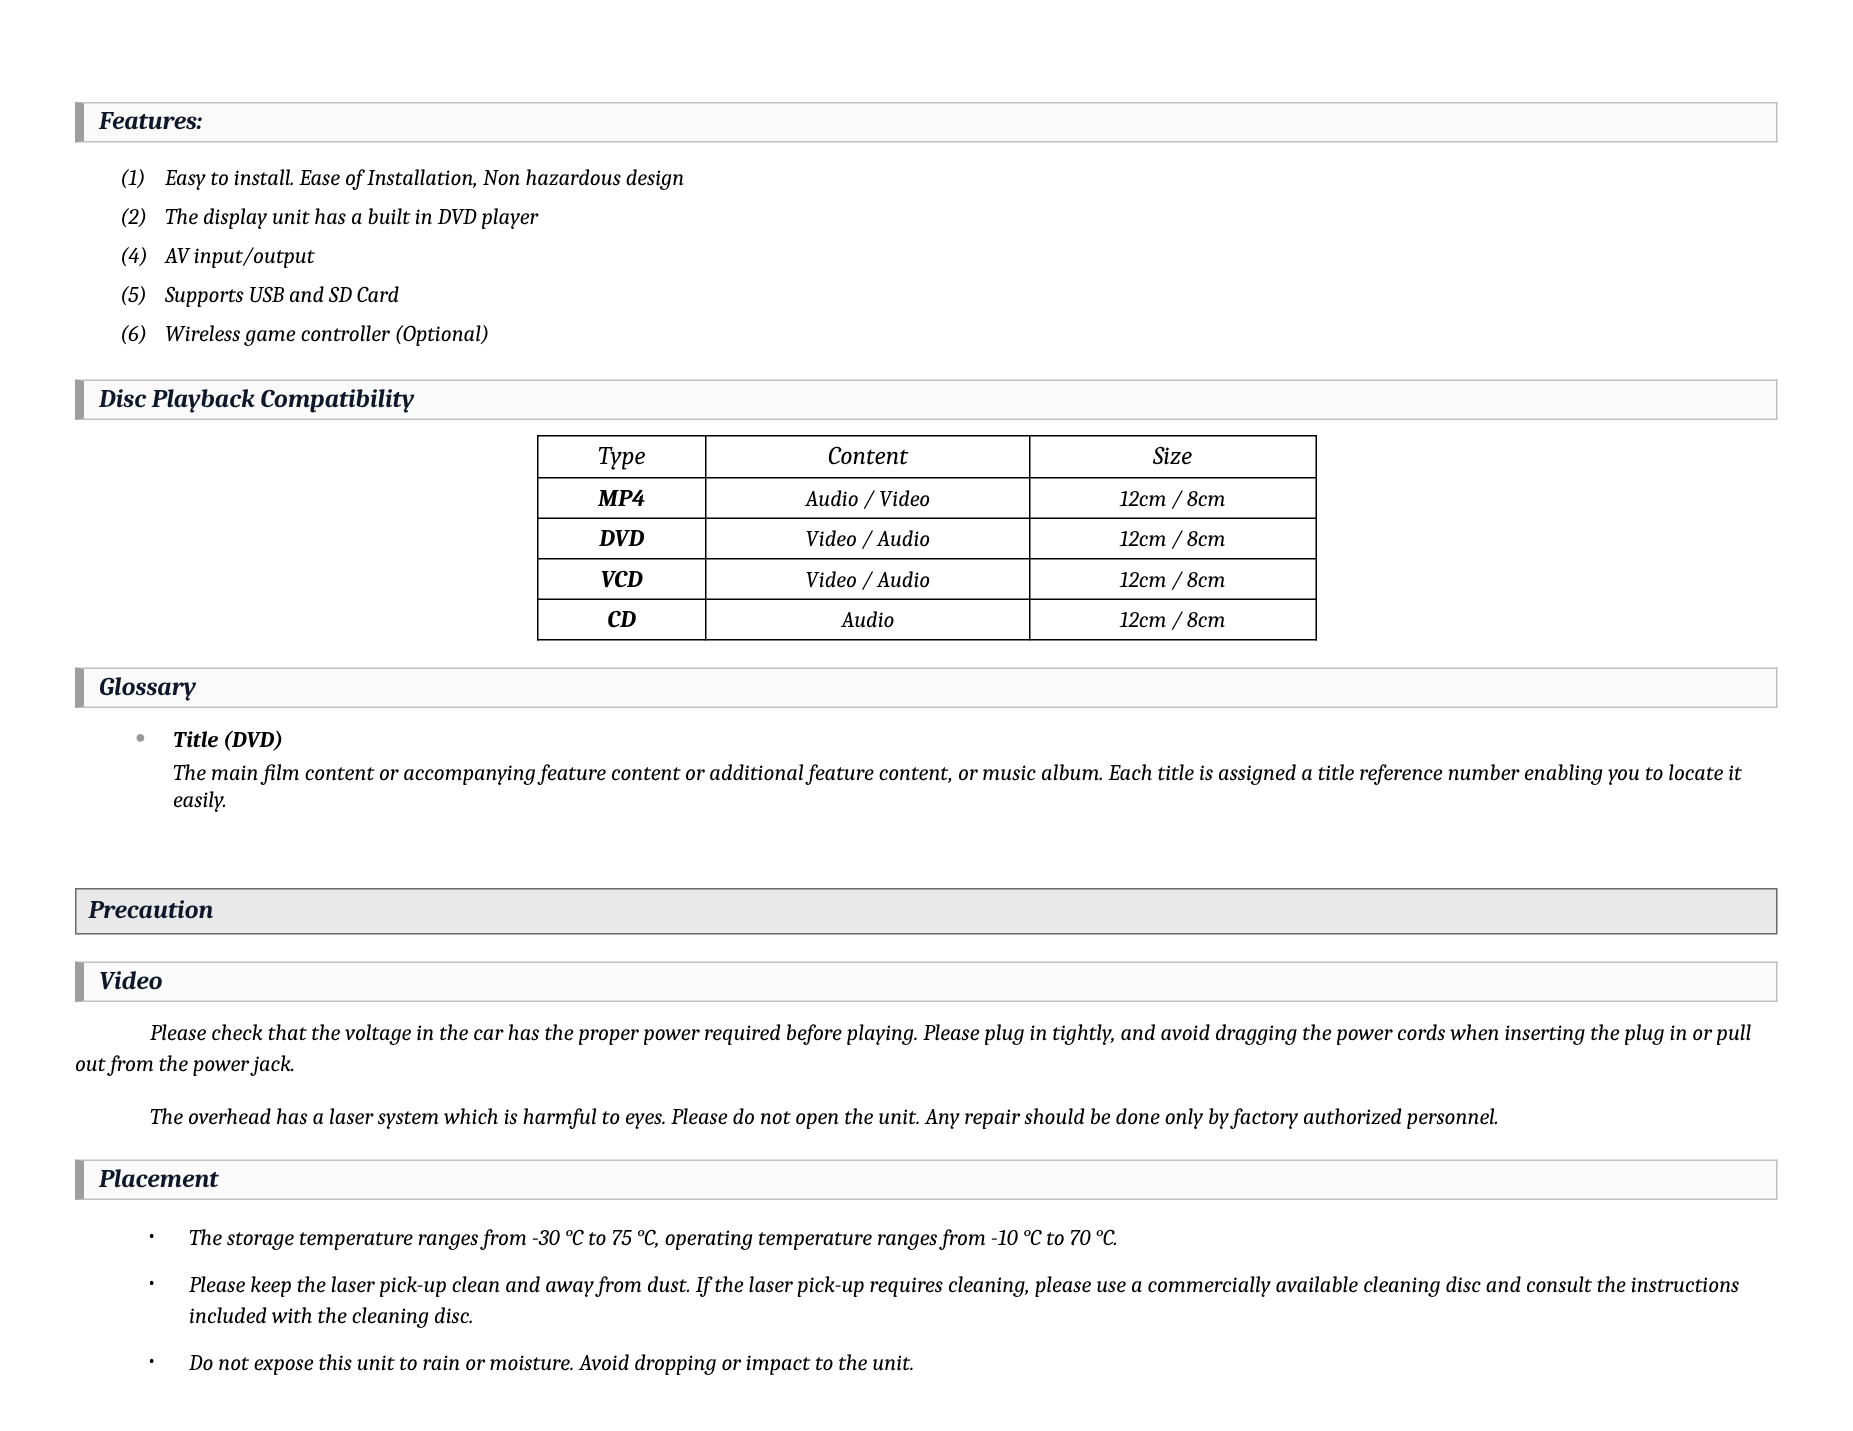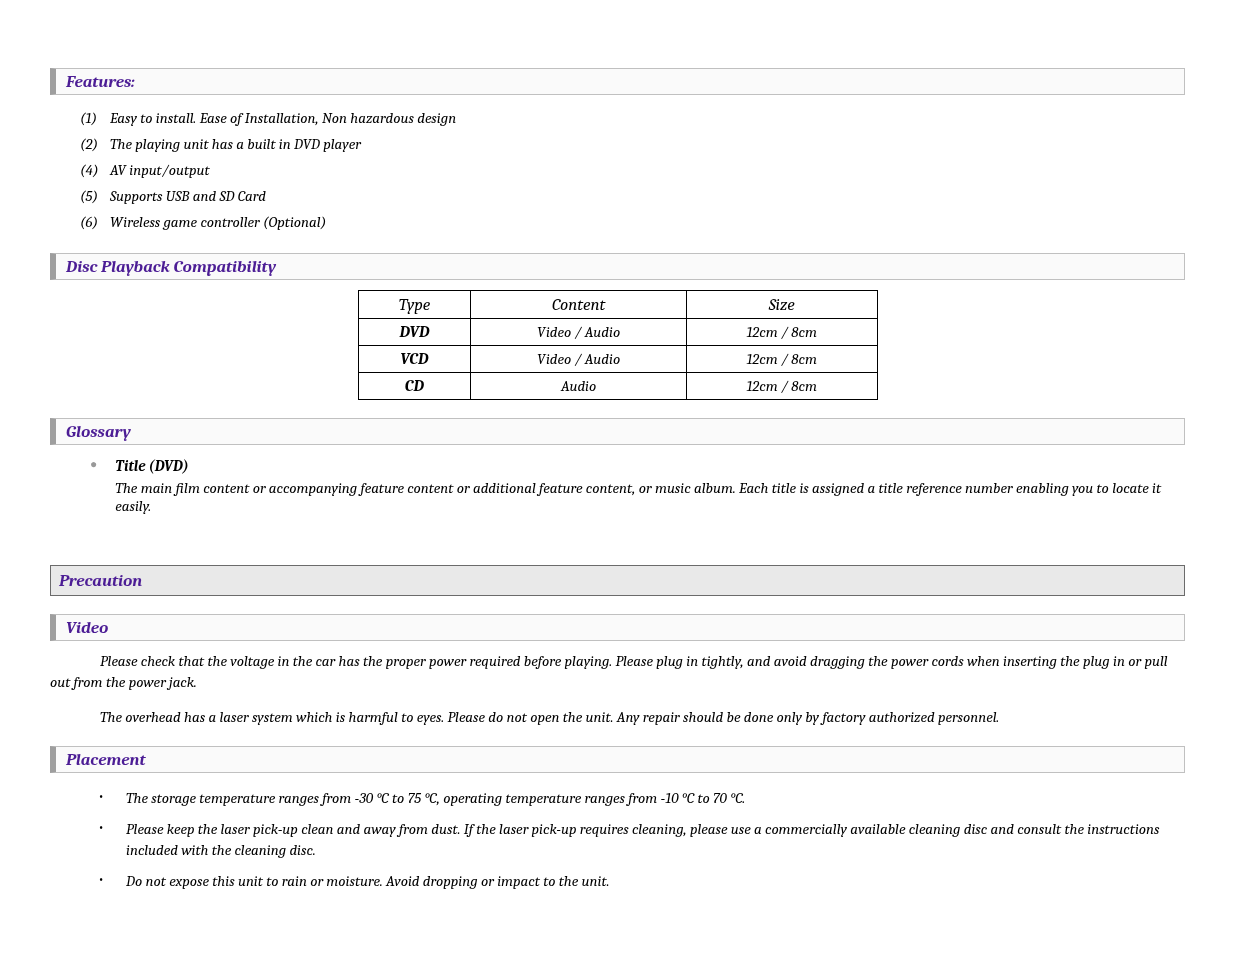--- a/index.html
+++ b/index.html
@@ -23,21 +23,21 @@
     margin: 18px 0 10px 0;
   }
   .section-header.box {
     border: 1.5px solid #6b6b6b;
     border-left: 1.5px solid #6b6b6b;
     background: #e9e9e9;
     padding: 5px 8px;
     margin-top: 50px;
   }
   .section-header .title {
-    color: #4c1d95;
+    color: #0f172a;
     font-weight: bold;
     font-size: 17px;
   }
   .numbered-list {
     list-style: none;
     padding-left: 30px;
     margin: 6px 0 18px 0;
   }
   .numbered-list li {
     padding: 4px 0;
@@ -111,38 +111,43 @@
   }
 </style>
 </head>
 <body>
 
 <div class="section-header">
   <span class="title">Features:</span>
 </div>
 <ol class="numbered-list">
   <li><span class="num">(1)</span><span>Easy to install. Ease of Installation, Non hazardous design</span></li>
-  <li><span class="num">(2)</span><span>The playing unit has a built in DVD player</span></li>
+  <li><span class="num">(2)</span><span>The display unit has a built in DVD player</span></li>
   <li><span class="num">(4)</span><span>AV input/output</span></li>
   <li><span class="num">(5)</span><span>Supports USB and SD Card</span></li>
   <li><span class="num">(6)</span><span>Wireless game controller (Optional)</span></li>
 </ol>
 
 <div class="section-header">
   <span class="title">Disc Playback Compatibility</span>
 </div>
 <table class="compat">
   <thead>
     <tr>
       <th>Type</th>
       <th>Content</th>
       <th>Size</th>
     </tr>
   </thead>
   <tbody>
+    <tr>
+      <td class="type">MP4</td>
+      <td>Audio / Video</td>
+      <td>12cm / 8cm</td>
+    </tr>
     <tr>
       <td class="type">DVD</td>
       <td>Video / Audio</td>
       <td>12cm / 8cm</td>
     </tr>
     <tr>
       <td class="type">VCD</td>
       <td>Video / Audio</td>
       <td>12cm / 8cm</td>
     </tr>

